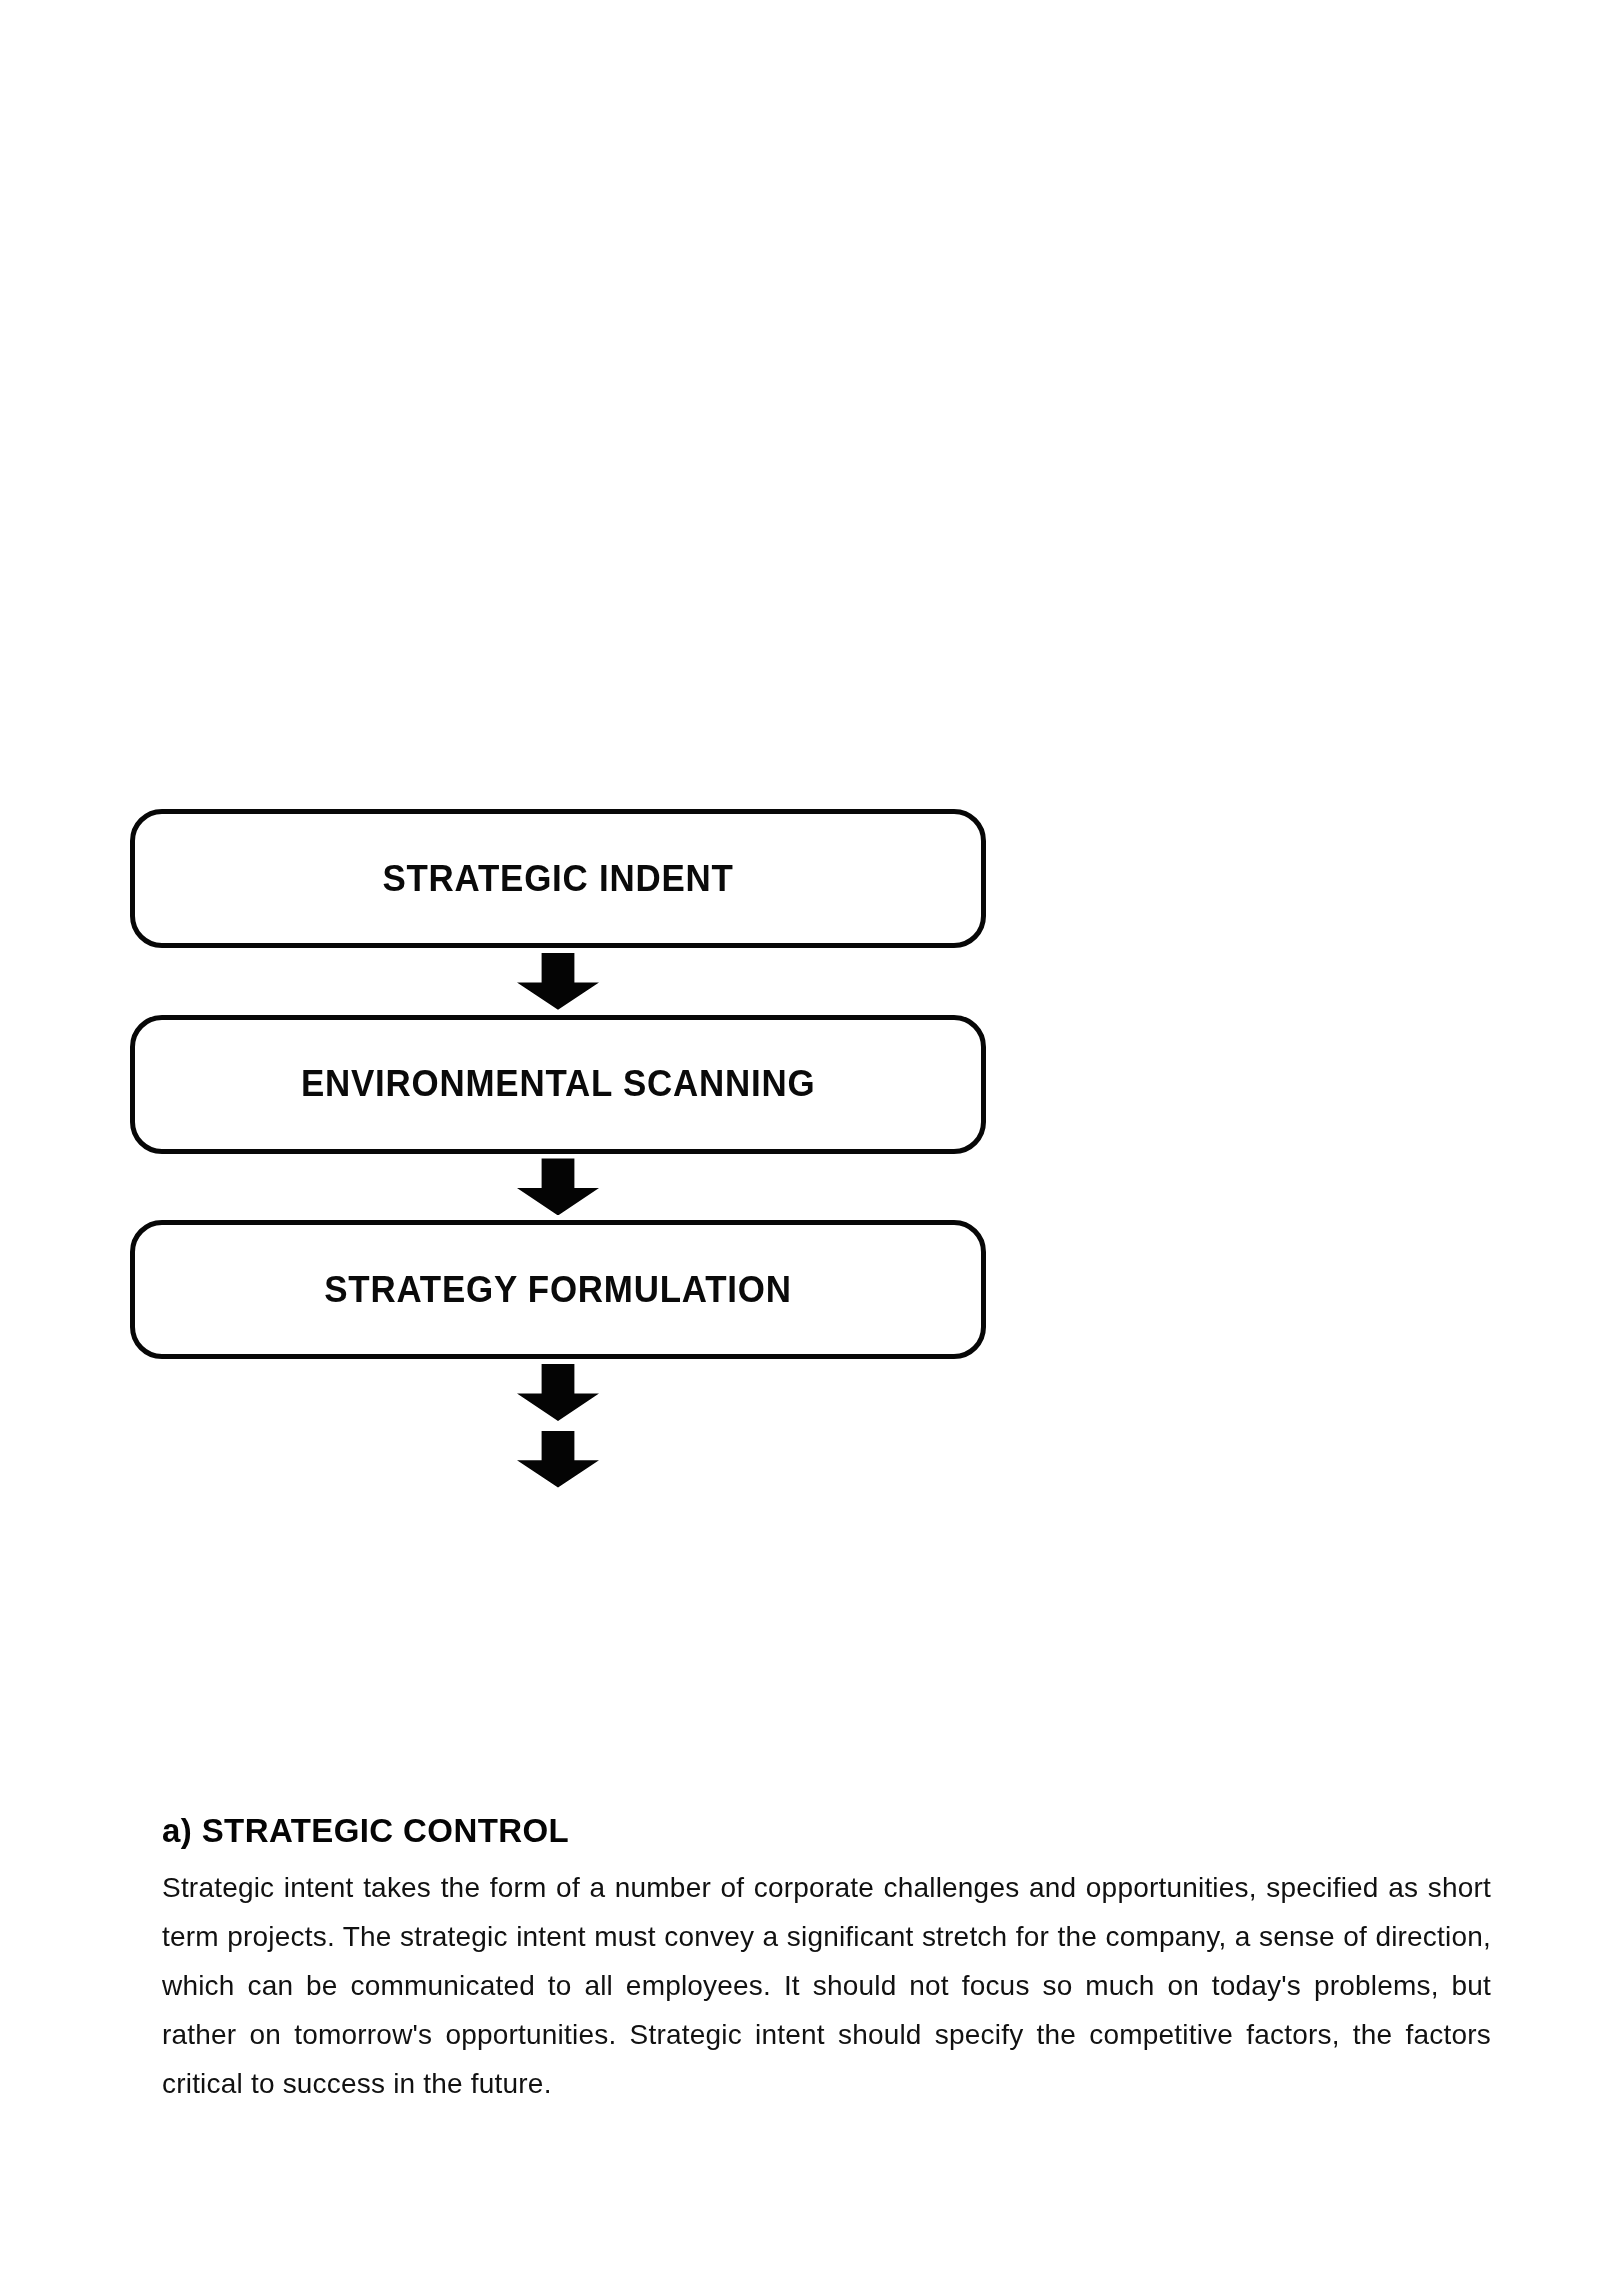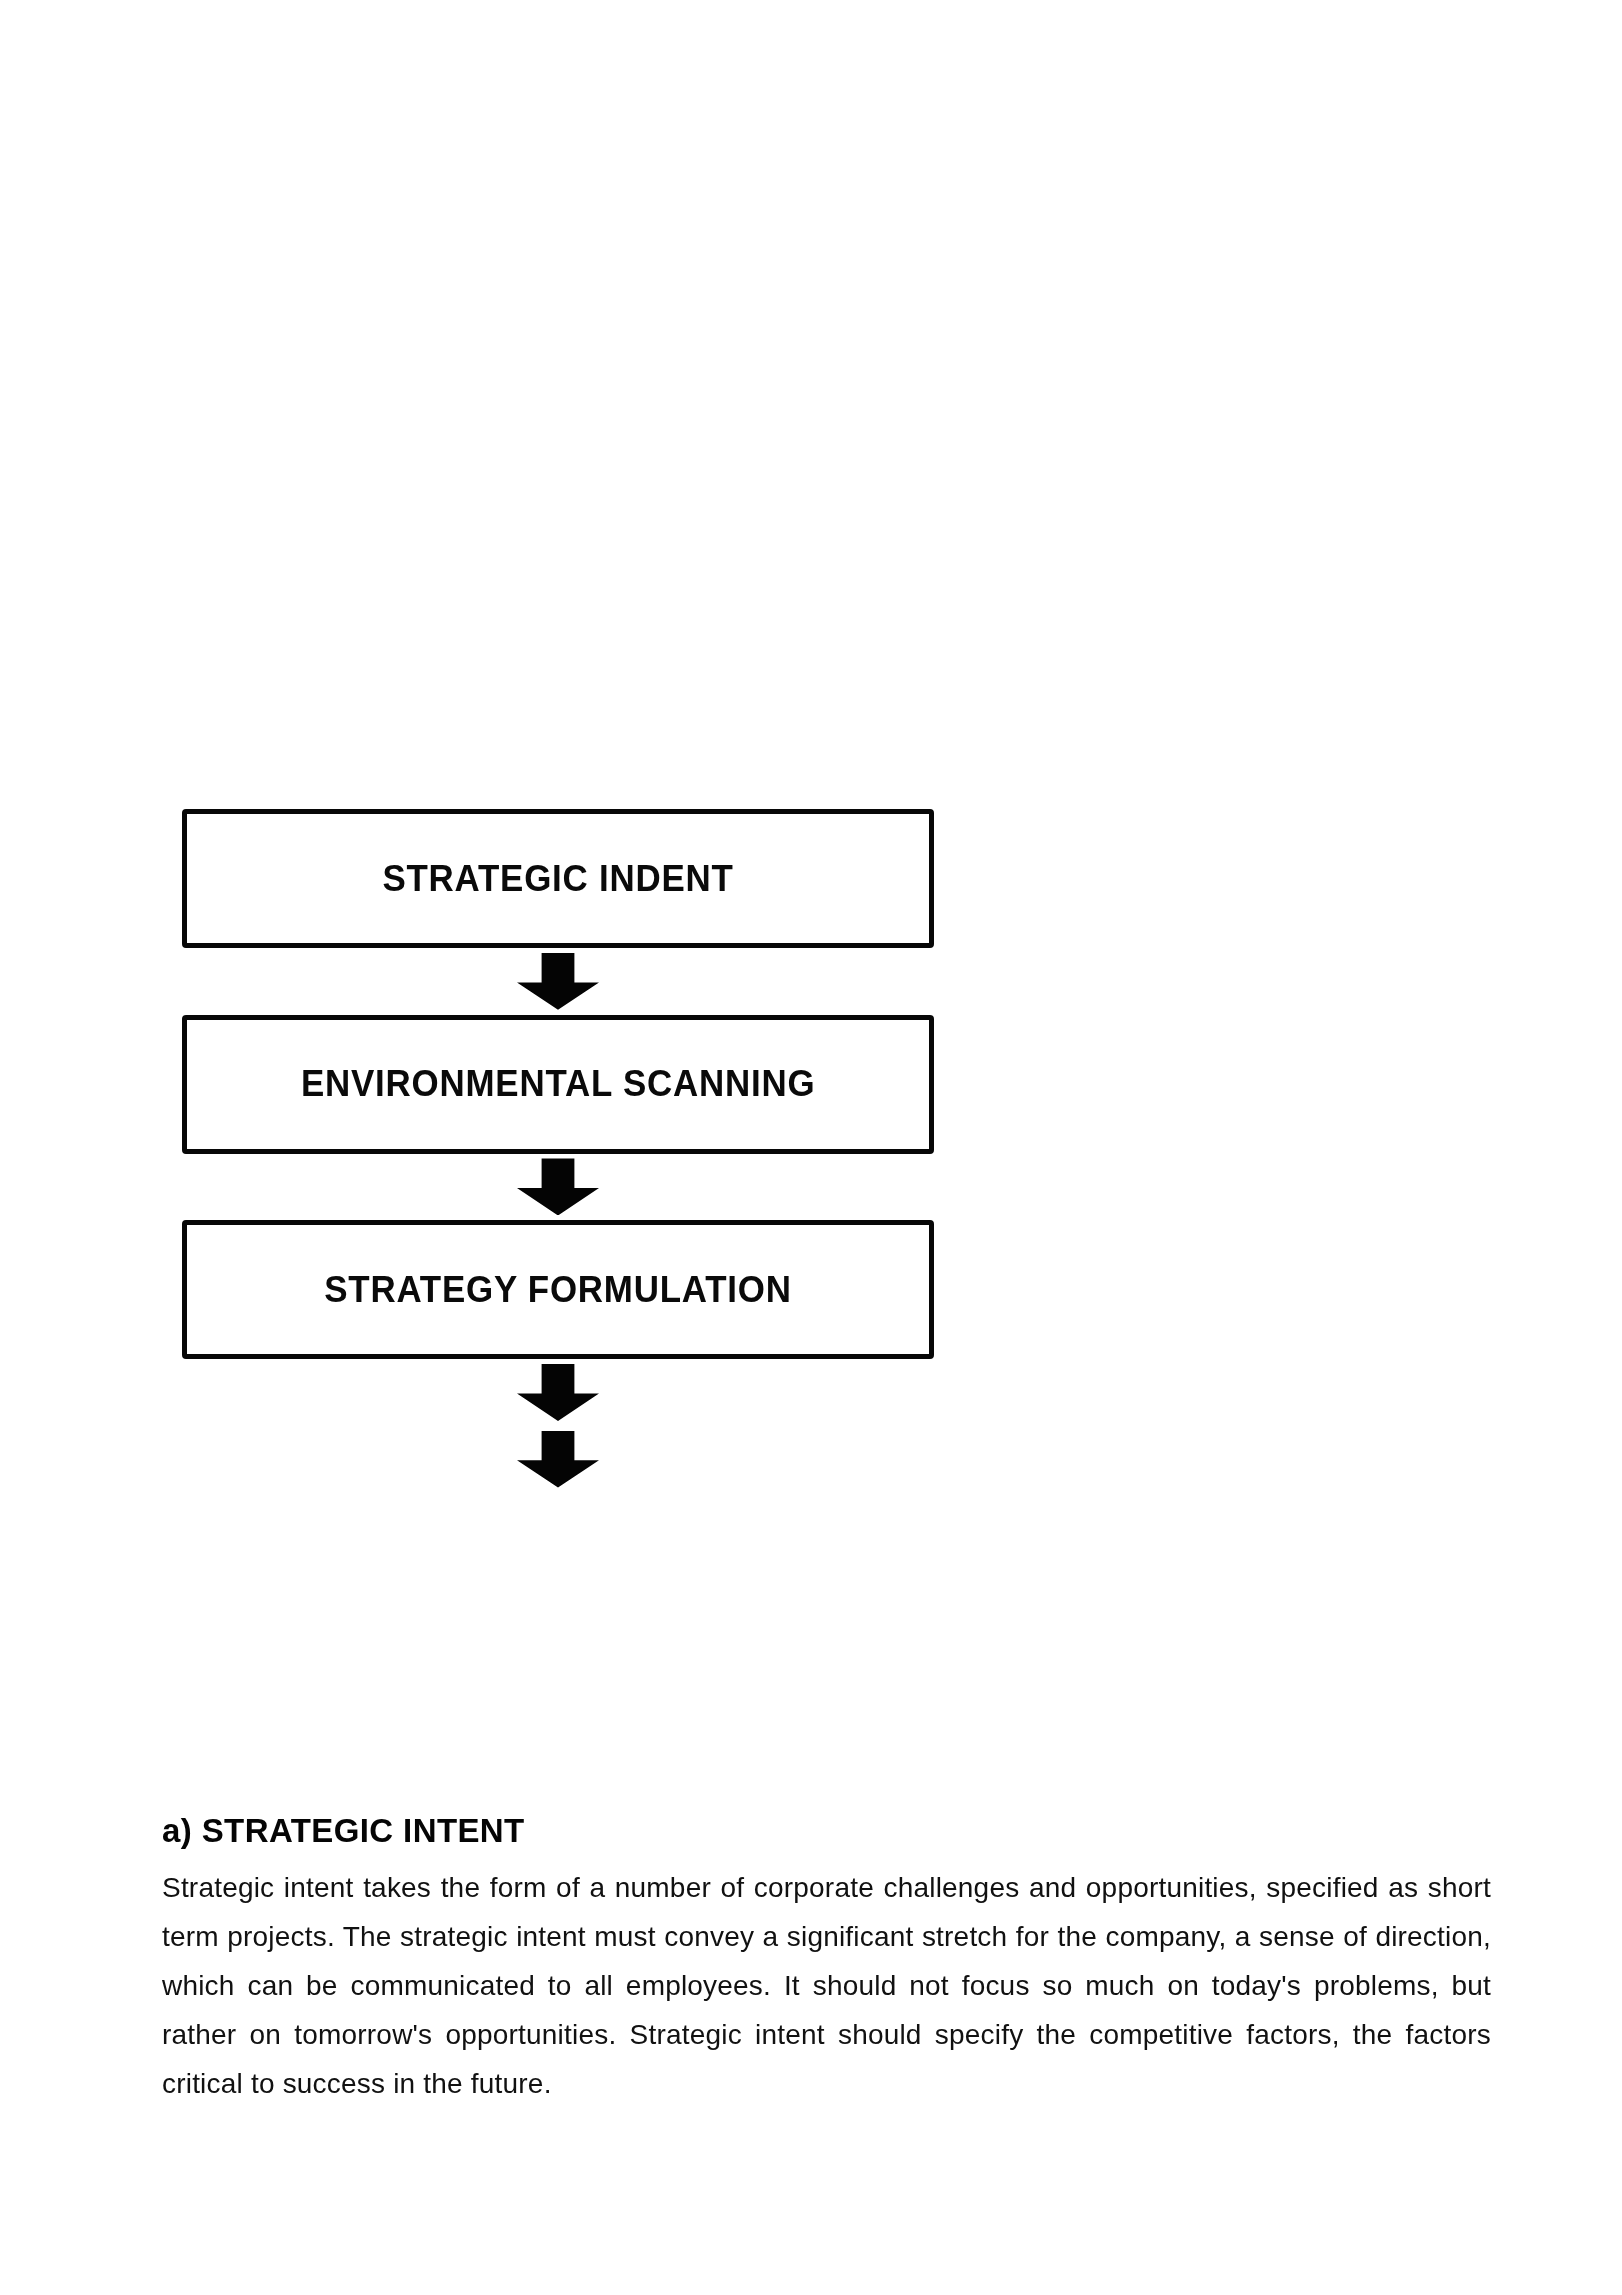--- a/index.html
+++ b/index.html
@@ -15,24 +15,24 @@
     position: absolute;
     left: 182px;
     top: 809px;
     width: 752px;
     display: flex;
     flex-direction: column;
     align-items: center;
   }
   .flow-box {
     box-sizing: border-box;
-    width: 752px;
+    width: 856px;
     height: 139px;
     border: 5.5px solid #070707;
-    border-radius: 4px;
+    border-radius: 32px;
     background: #ffffff;
     display: flex;
     align-items: center;
     justify-content: center;
   }
   .flow-label {
     font-weight: 700;
     font-size: 36px;
     letter-spacing: 0.8px;
     color: #0a0a0a;
@@ -92,18 +92,18 @@
     </div>
 
     <div class="flow-arrow"></div>
 
 
     <div class="flow-arrow"></div>
 
 
   </div>
 
-  <div class="section-heading">a) STRATEGIC INTENT</div>
+  <div class="section-heading">a) STRATEGIC CONTROL</div>
 
   <div class="section-paragraph">Strategic intent takes the form of a number of corporate challenges and opportunities, specified as short term projects. The strategic intent must convey a significant stretch for the company, a sense of direction, which can be communicated to all employees. It should not focus so much on today's problems, but rather on tomorrow's opportunities. Strategic intent should specify the competitive factors, the factors critical to success in the future.</div>
 
 </div>
 
 
 </body></html>

